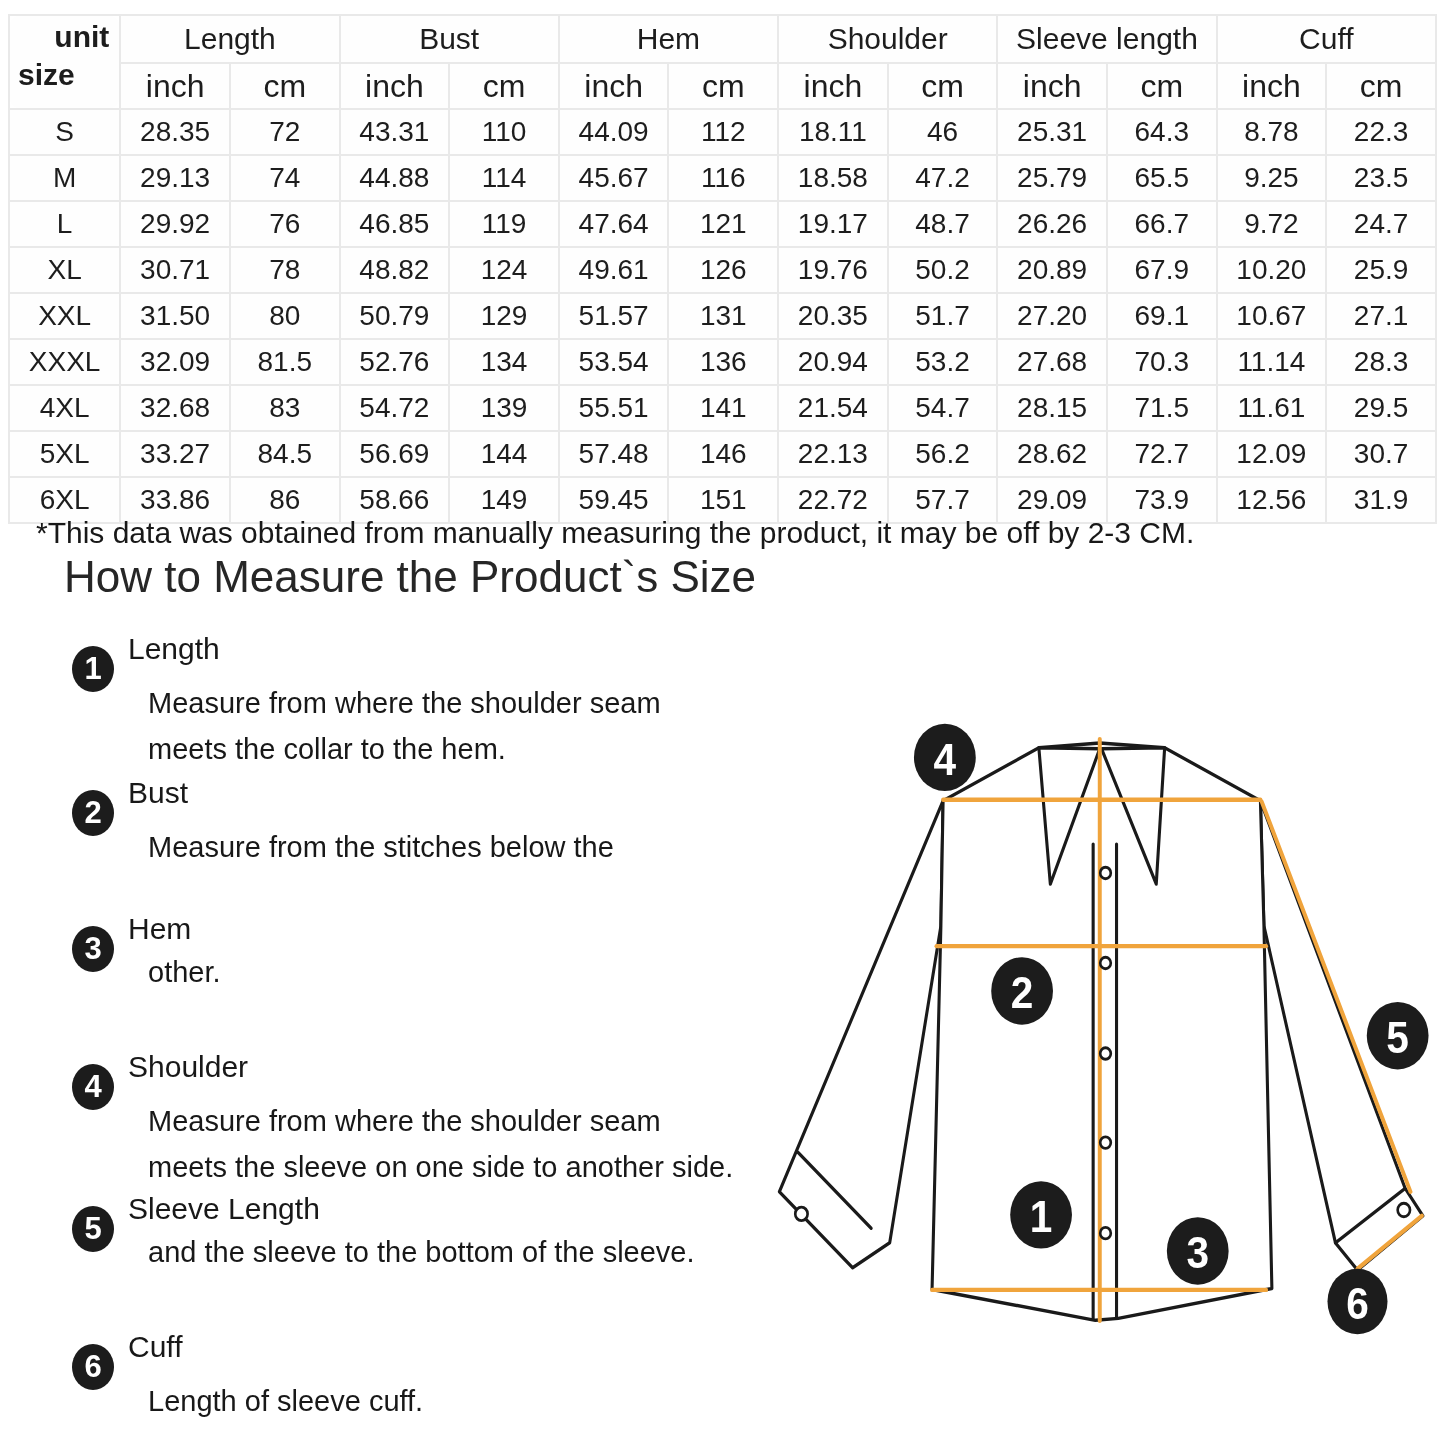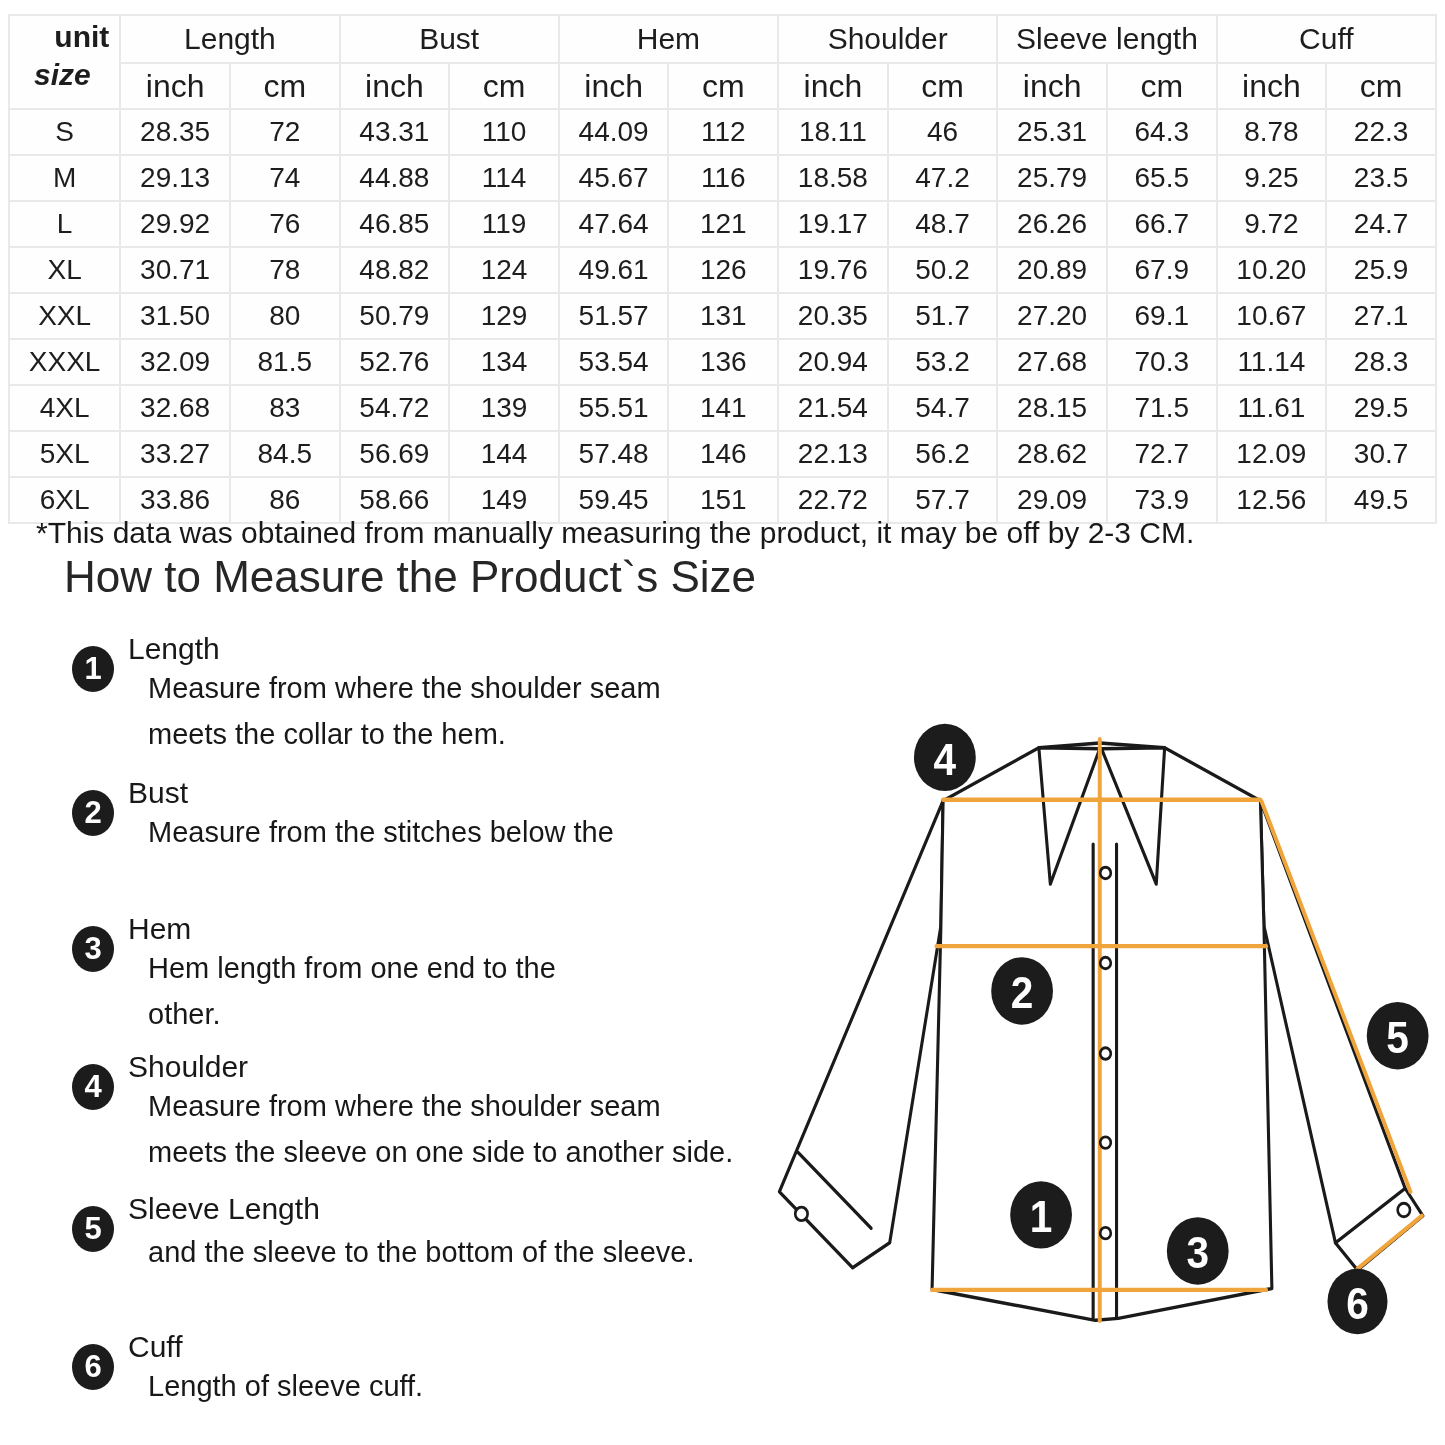--- a/index.html
+++ b/index.html
@@ -21,35 +21,35 @@
   th.corner-cell{
     background:
       linear-gradient(to bottom right,
         rgba(0,0,0,0) calc(50% - 1.5px), #c9c9c9 calc(50% - 1.5px),
         #c9c9c9 calc(50% + 1.5px), rgba(0,0,0,0) calc(50% + 1.5px)),
       #f3f3f3;
     position:relative;
     border-radius:13px;
   }
   .corner-top{position:absolute;top:4px;right:10px;font-size:30px;font-weight:700;}
-  .corner-bottom{position:absolute;bottom:16px;left:24px;font-size:30px;font-weight:700;font-style:italic;}
+  .corner-bottom{position:absolute;bottom:16px;left:8px;font-size:30px;font-weight:700;}
   
   .note{position:absolute;left:36px;top:516px;font-size:30px;color:#181818;white-space:nowrap;}
   .heading{position:absolute;left:64px;top:552px;font-size:44px;color:#262626;font-weight:400;}
   
   .m-item{position:absolute;left:72px;width:780px;}
   .m-badge{
     position:absolute;left:0;top:14px;width:42px;height:46px;border-radius:50%;
     background:#1c1c1c;color:#ffffff;font-size:31px;font-weight:700;
     display:flex;align-items:center;justify-content:center;
   }
   .m-content{margin-left:56px;}
   .m-title{font-size:30px;color:#181818;}
   .m-line{font-size:29px;color:#181818;margin-left:20px;line-height:52px;white-space:nowrap;}
-  .m-line.first{line-height:40px;margin-top:2px;}
+  .m-line.first{line-height:40px;margin-top:17px;}
   
   .diagram{position:absolute;left:752px;top:690px;width:692px;height:755px;}
   .diagram svg{width:100%;height:100%;display:block;}
   .badge-num{font-size:92px;font-weight:700;fill:#ffffff;}
 </style>
 </head>
 <body>
 
 <div class="size-table-wrap">
   <table class="size-table">
@@ -212,21 +212,21 @@
           <td>86</td>
           <td>58.66</td>
           <td>149</td>
           <td>59.45</td>
           <td>151</td>
           <td>22.72</td>
           <td>57.7</td>
           <td>29.09</td>
           <td>73.9</td>
           <td>12.56</td>
-          <td>49.5</td>
+          <td>31.9</td>
         </tr>
       </tbody>
   </table>
 </div>
 
 <div class="note">*This data was obtained from manually measuring the product, it may be off by 2-3 CM.</div>
 <div class="heading">How to Measure the Product`s Size</div>
 
 <div class="m-item" style="top:632px">
   <span class="m-badge">1</span>
@@ -240,21 +240,20 @@
   <span class="m-badge">2</span>
   <div class="m-content">
     <div class="m-title">Bust</div>
     <div class="m-line first">Measure from the stitches below the</div>
   </div>
 </div>
 <div class="m-item" style="top:912px">
   <span class="m-badge">3</span>
   <div class="m-content">
     <div class="m-title">Hem</div>
-    <div class="m-line first">Hem length from one end to the</div>
     <div class="m-line">other.</div>
   </div>
 </div>
 <div class="m-item" style="top:1050px">
   <span class="m-badge">4</span>
   <div class="m-content">
     <div class="m-title">Shoulder</div>
     <div class="m-line first">Measure from where the shoulder seam</div>
     <div class="m-line">meets the sleeve on one side to another side.</div>
   </div>

